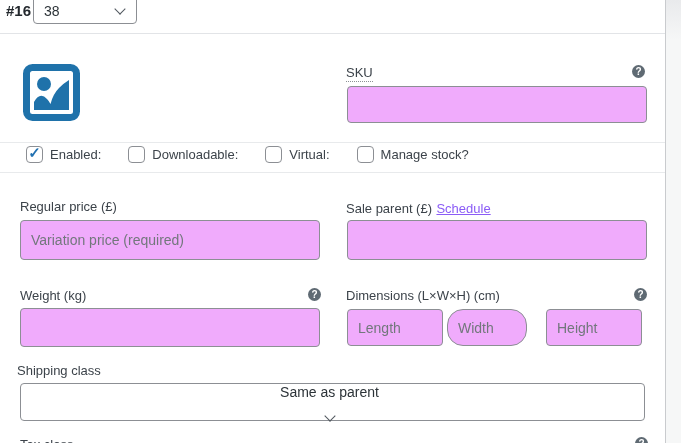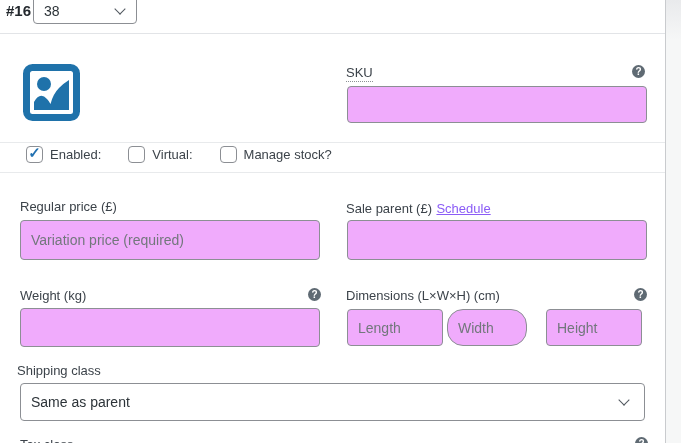--- a/index.html
+++ b/index.html
@@ -104,20 +104,26 @@
   <div class="cbx-item">
     <span class="cbx-box">
         <span class="cbx-glyph">✓</span>
       </span>
     <span class="cbx-label">Enabled:</span>
   </div>
   <div class="cbx-item">
     <span class="cbx-box">
         <span class="cbx-glyph"></span>
       </span>
+    <span class="cbx-label">Downloadable:</span>
+  </div>
+  <div class="cbx-item">
+    <span class="cbx-box">
+        <span class="cbx-glyph"></span>
+      </span>
     <span class="cbx-label">Virtual:</span>
   </div>
   <div class="cbx-item">
     <span class="cbx-box">
         <span class="cbx-glyph"></span>
       </span>
     <span class="cbx-label">Manage stock?</span>
   </div>
 </div>
 
@@ -136,21 +142,21 @@
 <span class="abs help-icon" style="left:308px; top:288px;">?</span>
 <input class="txt-input" style="left: 20px; top: 308px; width: 300px; height: 39px;" value="">
 
 <span class="abs field-label" style="left:346px; top:288px;">Dimensions (L×W×H) (cm)</span>
 <span class="abs help-icon" style="left:634px; top:288px;">?</span>
 <input class="txt-input" style="left: 347px; top: 309px; width: 96px; height: 37px;" placeholder="Length">
 <input class="txt-input" style="left: 447px; top: 309px; width: 80px; height: 37px; border-radius: 16px;" placeholder="Width">
 <input class="txt-input" style="left: 546px; top: 309px; width: 96px; height: 37px;" placeholder="Height">
 
 <span class="abs field-label" style="left:17px; top:363px;">Shipping class</span>
-<div class="abs select-box" style="left:20px; top:383px; width:625px; height:38px; padding:0 16px 0 10px;">
+<div class="abs select-box" style="left:20px; top:383px; width:625px; height:38px; padding:0 16px 0 10px;flex-direction:column;">
   <span>Same as parent</span>
   <span class="chev"></span>
 </div>
 
 <span class="abs field-label clipped-label">Tax class</span>
 <span class="abs help-icon clipped-help">?</span>
 
 <div class="abs panel-edge"></div>
 
 </body></html>

